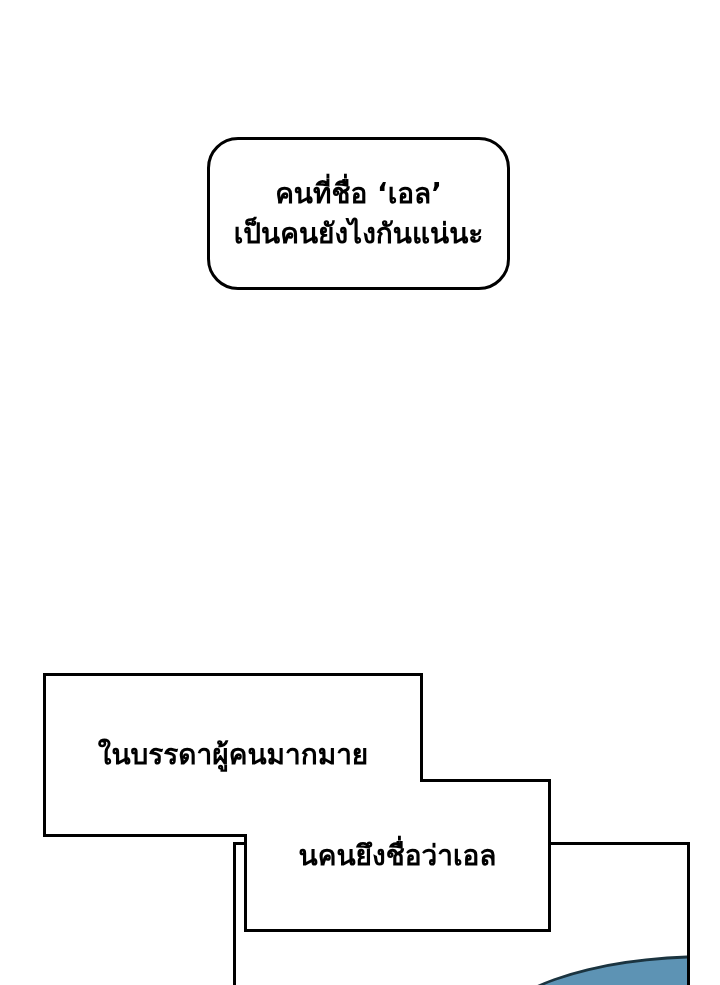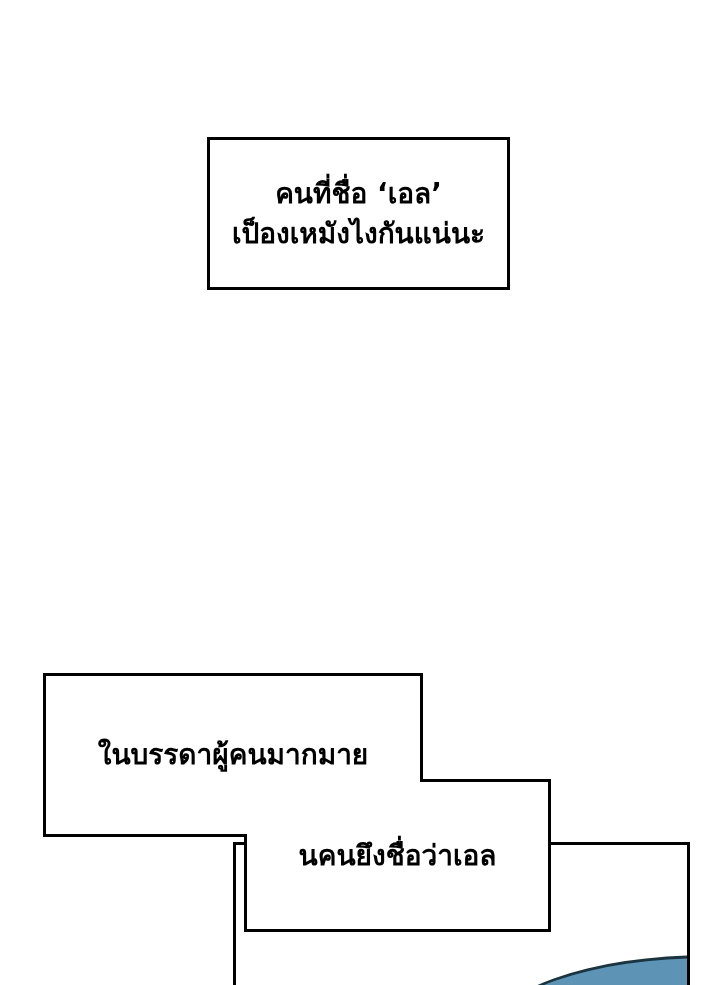--- a/index.html
+++ b/index.html
@@ -25,21 +25,21 @@
     justify-content: center;
     text-align: center;
     color: #000000;
   }
   .tline {
     font-size: 28px;
     line-height: 40px;
     font-weight: bold;
     white-space: nowrap;
   }
-  .box1 { left: 207px; top: 137px; width: 303px; height: 153px; z-index: 5; }
+  .box1 { left: 207px; top: 137px; width: 303px; height: 153px; z-index: 5; border-radius: 31px; }
   .box2 { left: 43px;  top: 673px; width: 380px; height: 164px; z-index: 10; }
   .box3 { left: 244px; top: 779px; width: 307px; height: 153px; z-index: 20; }
   
   .patch {
     position: absolute;
     background: #ffffff;
     z-index: 30;
   }
   .patch-top  { left: 243px; top: 777px; width: 177px; height: 8px; }
   .patch-left { left: 243px; top: 783px; width: 8px;  height: 51px; }
@@ -74,21 +74,21 @@
     box-sizing: border-box;
   }
 </style>
 </head>
 <body>
 
 <div>
 
   <div class="tbox box1">
     <div class="tline">คนที่ชื่อ ‘เอล’</div>
-    <div class="tline">เป็องเหมังไงกันแน่นะ</div>
+    <div class="tline">เป็นคนยังไงกันแน่นะ</div>
   </div>
 
   <div class="panel">
     <div class="dome" style="background-color: rgb(93, 147, 180); border-color: rgb(27, 52, 64);"></div>
   </div>
 
   <div class="tbox box2"></div>
 
   <div class="tbox box3">
     <div class="tline">นคนยึงชื่อว่าเอล</div>

